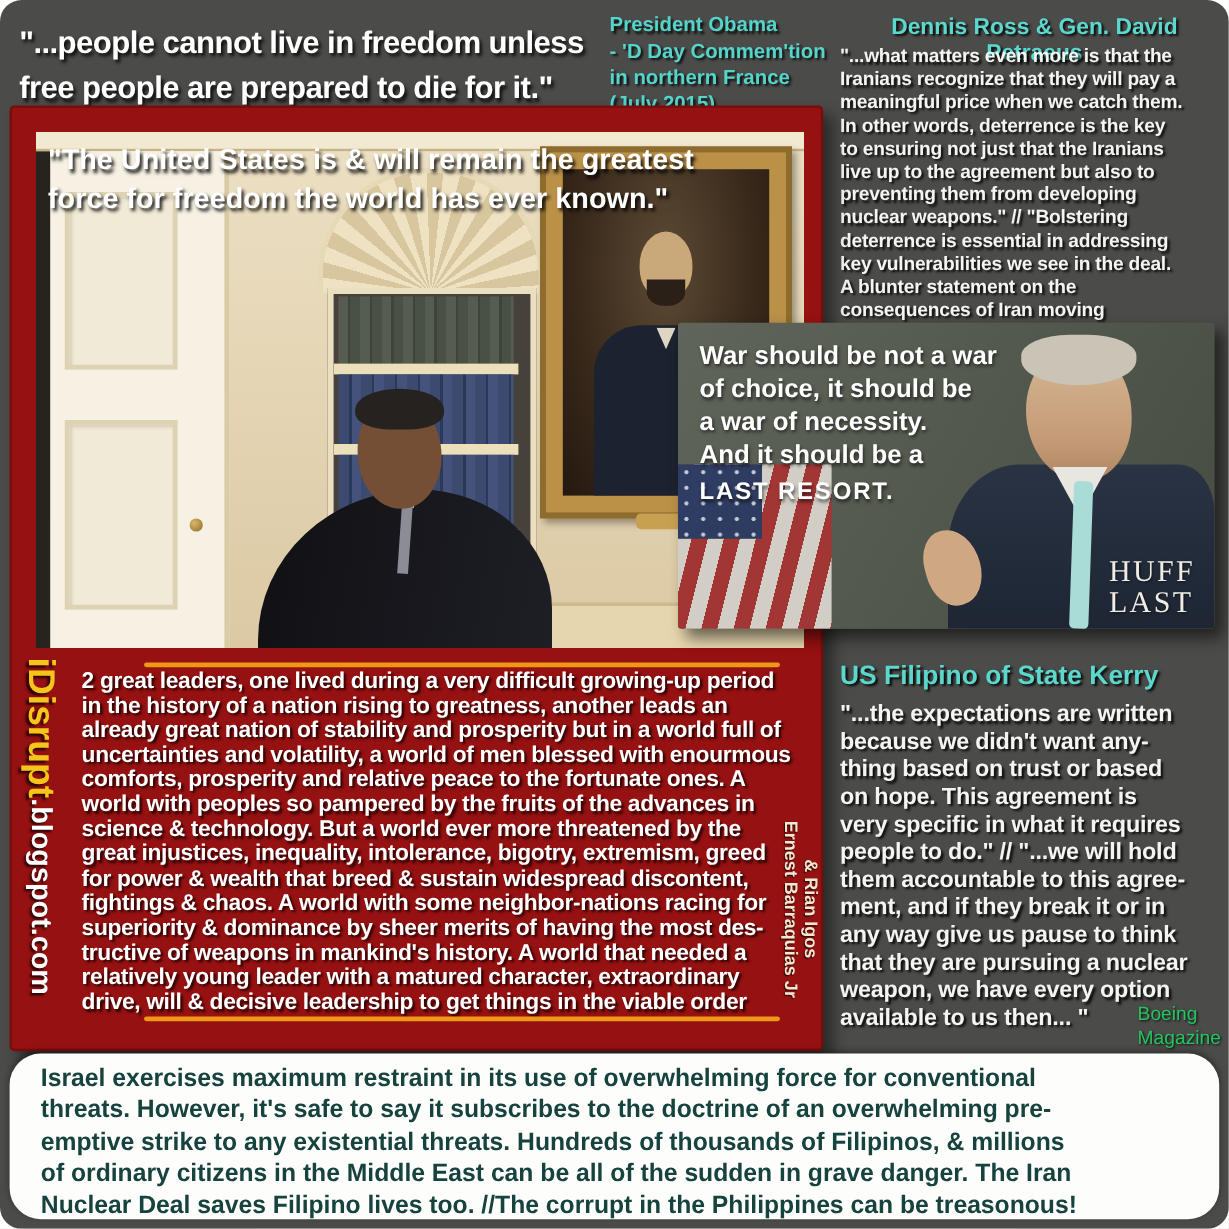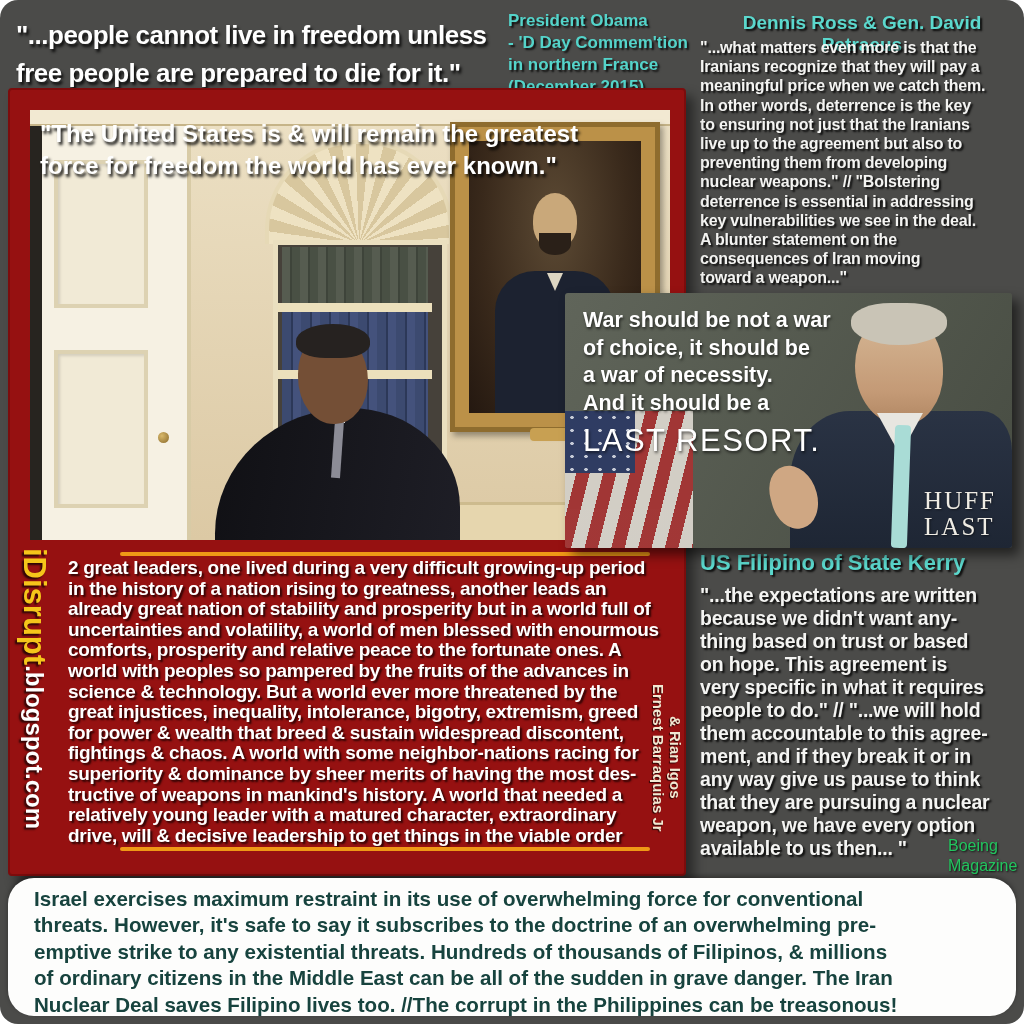--- a/index.html
+++ b/index.html
@@ -65,38 +65,38 @@
   .rule-bottom{left:110px;top:757px;width:530px;}
   .essay{left:58px;top:468px;width:614px;font-size:19px;font-weight:bold;color:#ffffff;line-height:20.6px;
     letter-spacing:-0.3px;text-shadow:2px 2px 2px rgba(30,0,0,0.9);}
   .site-vertical{left:6px;top:458px;writing-mode:vertical-rl;font-weight:bold;text-shadow:2px 2px 2px rgba(0,0,0,0.7);}
   .site-name{font-size:31px;color:#f5c51a;}
   .site-domain{font-size:24px;color:#ffffff;}
   .authors-vertical{left:640px;top:550px;height:235px;writing-mode:vertical-lr;text-align:center;
     font-size:15px;font-weight:bold;color:#f2e8d2;line-height:17px;text-shadow:1px 1px 1px rgba(0,0,0,0.7);}
 
   
-  .kerry-panel{left:565px;top:293px;width:447px;height:255px;background:linear-gradient(120deg,#60655a,#474c42);
+  .kerry-panel{left:565px;top:269px;width:447px;height:255px;background:linear-gradient(120deg,#60655a,#474c42);
     box-shadow:7px 7px 12px rgba(0,0,0,0.55);border-radius:3px;z-index:6;overflow:hidden;}
   .kerry-panel *{position:absolute;}
   .k-flag{left:0;top:118px;width:128px;height:137px;background:repeating-linear-gradient(104deg,#a83434 0 13px,#ddd8d0 13px 26px);
     opacity:0.92;z-index:1;}
   .k-canton{left:0;top:0;width:70px;height:62px;background-color:#2c3a64;
     background-image:radial-gradient(#cfd4e2 1.5px,rgba(0,0,0,0) 2px);background-size:14px 13px;}
   .k-suit{left:225px;top:118px;width:222px;height:137px;background:linear-gradient(180deg,#2a3344,#1e2634);
     border-radius:60px 30px 0 0/70px 40px 0 0;z-index:2;}
   .k-head{left:290px;top:20px;width:88px;height:112px;background:linear-gradient(180deg,#d6b896 0%,#c49a76 70%,#b08662 100%);
     border-radius:48% 52% 46% 54%;z-index:2;}
   .k-hair{left:286px;top:10px;width:96px;height:42px;background:#c9c4b6;border-radius:50% 50% 60% 60%;z-index:2;}
   .k-shirt{left:312px;top:120px;width:46px;height:42px;background:#e8e6e0;clip-path:polygon(0 0,100% 0,50% 100%);z-index:3;}
   .k-tie{left:328px;top:132px;width:16px;height:123px;background:#a9dcd6;border-radius:4px;transform:rotate(2deg);z-index:3;}
   .k-hand{left:206px;top:172px;width:46px;height:64px;background:#cfa783;border-radius:45% 55% 50% 50%;transform:rotate(-15deg);z-index:3;}
   .k-quote{left:18px;top:14px;width:270px;font-size:21.5px;font-weight:bold;color:#ffffff;line-height:27.5px;z-index:4;
     text-shadow:1px 2px 3px rgba(0,0,0,0.6);}
-  .k-last{left:18px;top:130px;font-size:31px;font-weight:normal;color:#ffffff;letter-spacing:1.5px;z-index:4;
+  .k-last{left:18px;top:130px;font-size:20px;font-weight:bold;color:#ffffff;letter-spacing:1.5px;z-index:4;
     text-shadow:1px 2px 3px rgba(0,0,0,0.6);}
   .k-huff{right:16px;bottom:8px;font-family:"Liberation Serif",serif;font-size:25px;line-height:26px;color:#efece4;
     letter-spacing:2px;z-index:4;text-shadow:1px 1px 2px rgba(0,0,0,0.5);}
 
   
   .kerry-h{left:700px;top:550px;width:324px;font-size:22px;}
   .kerry-b{left:700px;top:584px;width:324px;font-size:19.5px;font-weight:bold;color:#f4f4f2;line-height:23px;
     letter-spacing:-0.2px;text-shadow:2px 2px 2px rgba(0,0,0,0.85);}
   .kerry-src{left:948px;top:836px;font-size:16px;font-weight:normal;color:#22c55e;line-height:20px;
     text-shadow:1px 1px 2px rgba(0,0,0,0.85);}
@@ -110,21 +110,21 @@
 </head>
 <body>
 
 <div class="canvas">
 
   <div class="abs top-quote pre">"...people cannot live in freedom unless
 free people are prepared to die for it."</div>
   <div class="abs attribution pre">President Obama
 - 'D Day Commem'tion
 in northern France
-(December 2015)</div>
+(July 2015)</div>
 
   <div class="abs teal-h petraeus-h">Dennis Ross &amp; Gen. David Petraeus</div>
   <div class="abs petraeus-b pre">"...what matters even more is that the
 Iranians recognize that they will pay a
 meaningful price when we catch them.
 In other words, deterrence is the key
 to ensuring not just that the Iranians
 live up to the agreement but also to
 preventing them from developing
 nuclear weapons." // "Bolstering

